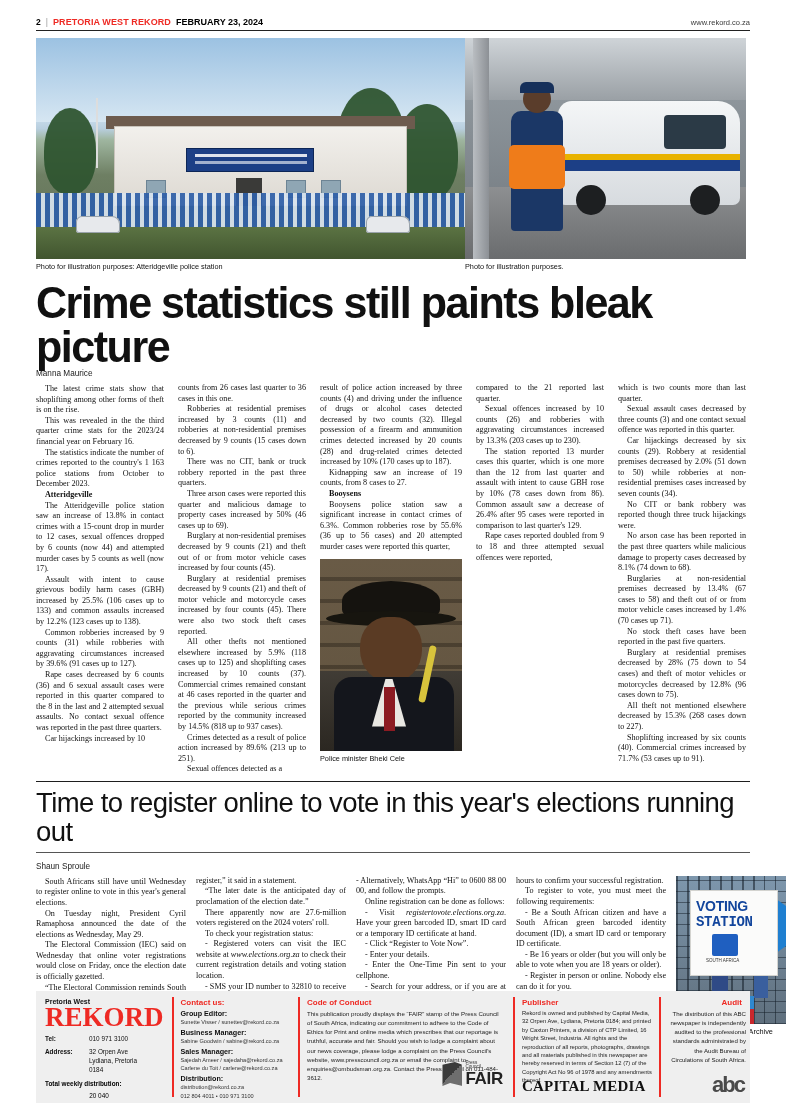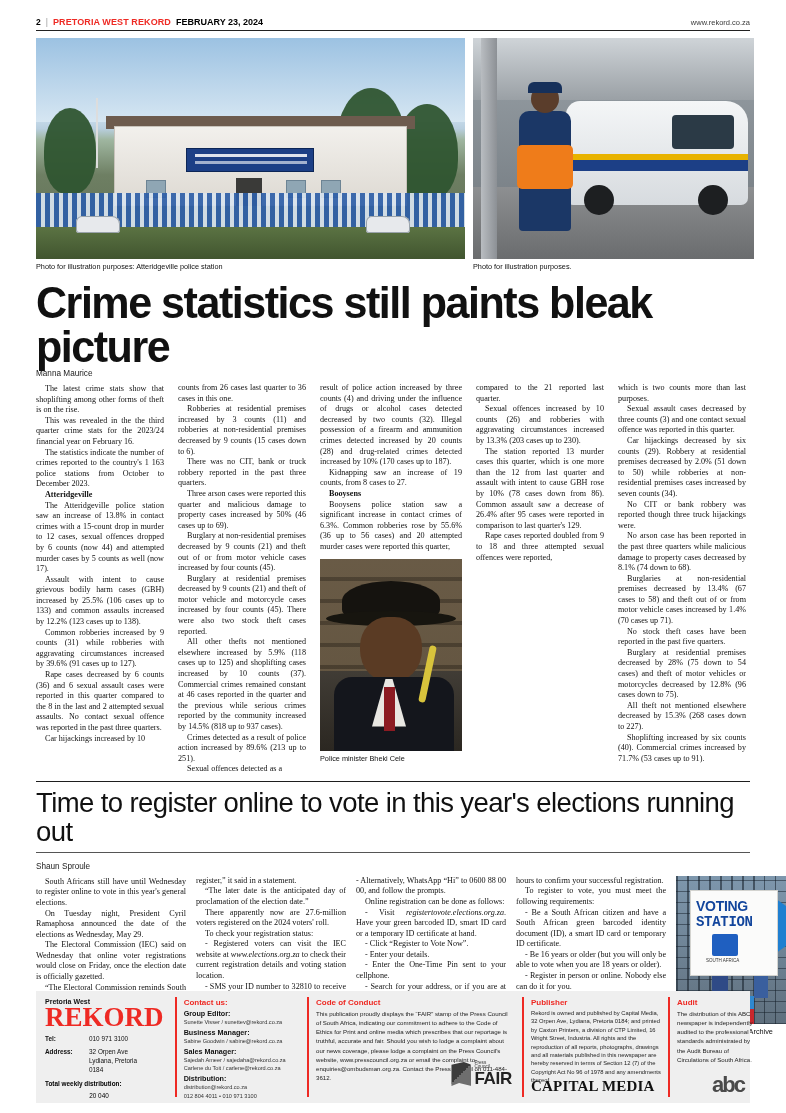--- a/index.html
+++ b/index.html
@@ -22,21 +22,21 @@
   }
   .topbar-left { display: flex; align-items: baseline; gap: 5px; font-size: 8.5px; }
   .tb-page { font-weight: bold; color: #000; font-size: 8.5px; }
   .tb-sep { color: #999; font-size: 8.5px; }
   .tb-title { color: #ee2a24; font-weight: bold; font-size: 9px; letter-spacing: .1px; }
   .tb-date { color: #000; font-weight: bold; font-size: 9px; text-align: right; }
   .tb-url { color: #3a3a3a; font-size: 7.5px; }
   .rule-top { border-top: 1.6px solid #222; margin-top: 4px; }
 
   
-  .photo-row { display: flex; gap: 8px; margin-top: 7px; }
+  .photo-row { display: flex; gap: 0; margin-top: 7px; }
   .photo { position: relative; overflow: hidden; }
   .photo.left  { width: 429px; height: 221px; }
   .photo.right { width: 281px; height: 221px; }
   .cap { font-family: "Liberation Sans", sans-serif; font-size: 7.3px; color: #111; margin-top: 3px; }
 
   
   .p1 { background: linear-gradient(#bcd6ea 0%, #cfe2f1 34%, #b9cfdf 41%, #9fb6a0 46%, #6e7f63 62%, #5d6b52 100%); }
   .p1 .sky  { position:absolute; inset:0 0 62% 0; background:linear-gradient(#9cc2e2,#d6e6f2); }
   .p1 .bldg { position:absolute; left:78px; right:58px; top:88px; height:80px; background:linear-gradient(#f2f0ec,#ddd9d2); border:1px solid #c8c3bb; }
   .p1 .roof { position:absolute; left:70px; right:50px; top:78px; height:13px; background:#6d5b4e; }
@@ -129,21 +129,21 @@
   .photo.vs { width: 118px; height: 148px; }
 
   
   .footer { position:absolute; left:36px; right:36px; bottom:10px; height: 112px; background:#efefef; display:flex; }
   .fcol { padding: 7px 8px 6px 9px; position: relative; }
   .fcol + .fcol:before { content:""; position:absolute; left:0; top:6px; bottom:6px; width:2px; background:#ee2a24; }
   .f1 { width: 152px; }
   .f2 { width: 145px; }
   .f3 { width: 230px; }
   .f4 { width: 146px; }
-  .f5 { width: 82px; }
+  .f5 { width: 91px; text-align: right; }
   .fhead { font-family:"Liberation Sans",sans-serif; font-weight:bold; font-size:8px; color:#ee2a24; margin-bottom:2px; }
   .fsub  { font-family:"Liberation Sans",sans-serif; font-weight:bold; font-size:7.2px; color:#111; margin-top:2px; }
   .fline { font-family:"Liberation Sans",sans-serif; font-size:5.6px; color:#333; line-height:1.45; }
   .ftxt  { font-family:"Liberation Sans",sans-serif; font-size:5.8px; color:#222; line-height:1.45; }
   .ftxt6 { font-family:"Liberation Sans",sans-serif; font-size:6.1px; color:#222; line-height:1.5; }
   .f1 .pw { font-family:"Liberation Sans",sans-serif; font-weight:bold; font-size:7px; color:#111; }
   .f1 .rekord { font-family:"Liberation Serif", serif; font-weight:bold; font-size:27px; color:#ee2a24; letter-spacing:0px; line-height:1; margin:-1px 0 4px; }
   .f1 .kv { display:flex; font-family:"Liberation Sans",sans-serif; font-size:6.4px; color:#111; line-height:1.4; }
   .f1 .kv b { font-weight:bold; width:44px; display:inline-block; }
   .f1 .tot { font-family:"Liberation Sans",sans-serif; font-weight:bold; font-size:6.4px; margin-top:5px; }
@@ -275,21 +275,21 @@
             <p class="noind">compared to the 21 reported last quarter.</p>
             <p class="">Sexual offences increased by 10 counts (26) and robberies with aggravating circumstances increased by 13.3% (203 cases up to 230).</p>
             <p class="">The station reported 13 murder cases this quarter, which is one more than the 12 from last quarter and assault with intent to cause GBH rose by 10% (78 cases down from 86). Common assault saw a decrease of 26.4% after 95 cases were reported in comparison to last quarter's 129.</p>
             <p class="">Rape cases reported doubled from 9 to 18 and three attempted sexual offences were reported,</p>
           </div>
       </div>
 
       <div class="col">
         <div style="height:14px"></div>
         <div class="body-txt">
-            <p class="noind">which is two counts more than last purposes.</p>
+            <p class="noind">which is two counts more than last quarter.</p>
             <p class="">Sexual assault cases decreased by three counts (3) and one contact sexual offence was reported in this quarter.</p>
             <p class="">Car hijackings decreased by six counts (29). Robbery at residential premises decreased by 2.0% (51 down to 50) while robberies at non-residential premises cases increased by seven counts (34).</p>
             <p class="">No CIT or bank robbery was reported though three truck hijackings were.</p>
             <p class="">No arson case has been reported in the past three quarters while malicious damage to property cases decreased by 8.1% (74 down to 68).</p>
             <p class="">Burglaries at non-residential premises decreased by 13.4% (67 cases to 58) and theft out of or from motor vehicle cases increased by 1.4% (70 cases up 71).</p>
             <p class="">No stock theft cases have been reported in the past five quarters.</p>
             <p class="">Burglary at residential premises decreased by 28% (75 down to 54 cases) and theft of motor vehicles or motorcycles decreased by 12.8% (96 cases down to 75).</p>
             <p class="">All theft not mentioned elsewhere decreased by 15.3% (268 cases down to 227).</p>
             <p class="">Shoplifting increased by six counts (40). Commercial crimes increased by 71.7% (53 cases up to 91).</p>
           </div>

